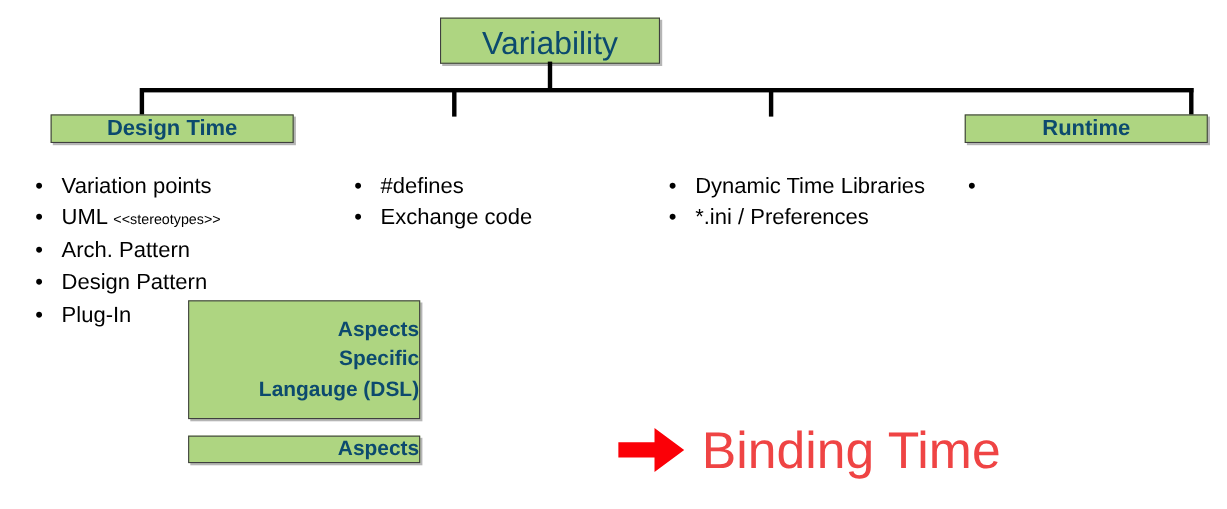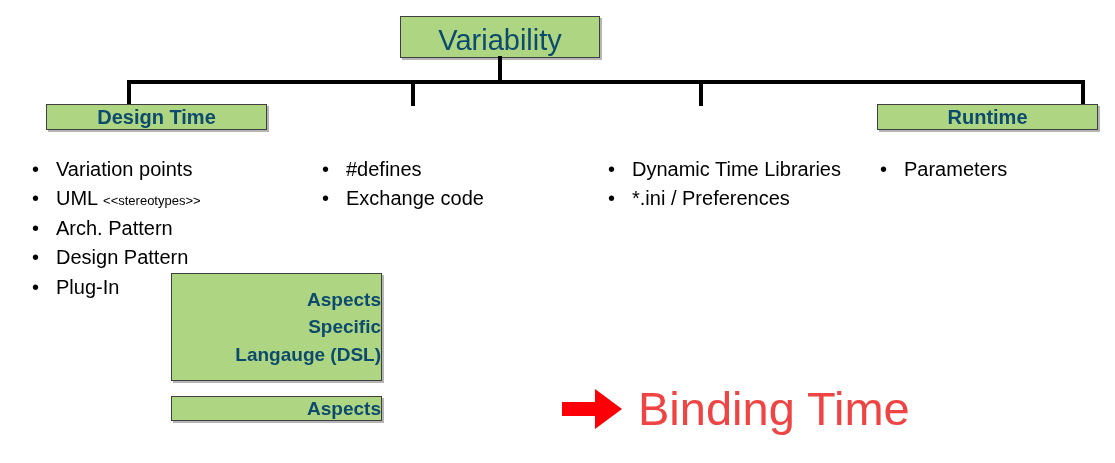--- a/index.html
+++ b/index.html
@@ -164,21 +164,20 @@
     </div>
     <div class="bullet-row">
       <span class="bullet-dot">•</span>
       <span class="bullet-text">*.ini / Preferences</span>
     </div>
   </div>
 
   <div class="bullets" style="left:880px; top:155px; width:220px;">
     <div class="bullet-row">
       <span class="bullet-dot">•</span>
-      <span class="bullet-text">Parameters</span>
     </div>
   </div>
 
   <div class="gbox stack-box" style="left:171px; top:273px; width:211px; height:108px;">
     <span>Aspects</span>
     <span>Specific</span>
     <span>Langauge (DSL)</span>
   </div>
 
   <div class="gbox stack-box" style="left:171px; top:396px; width:211px; height:25px;">

